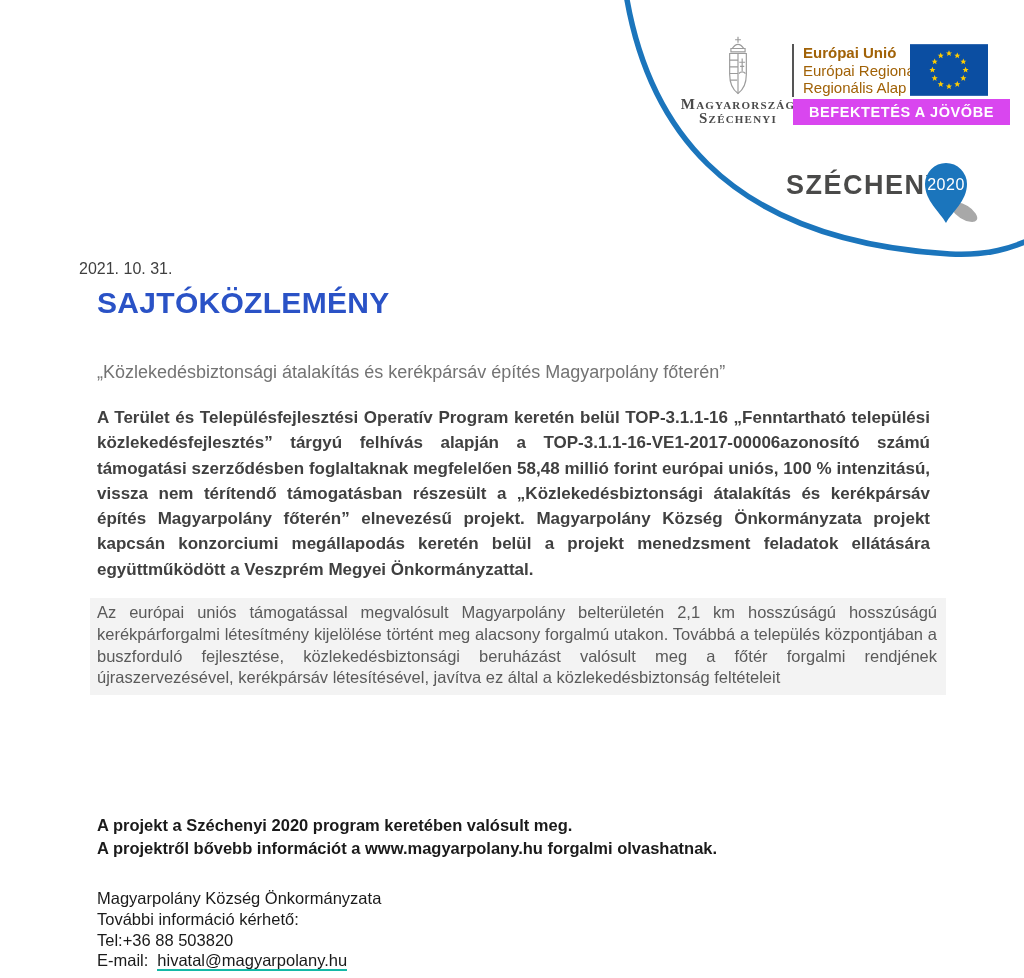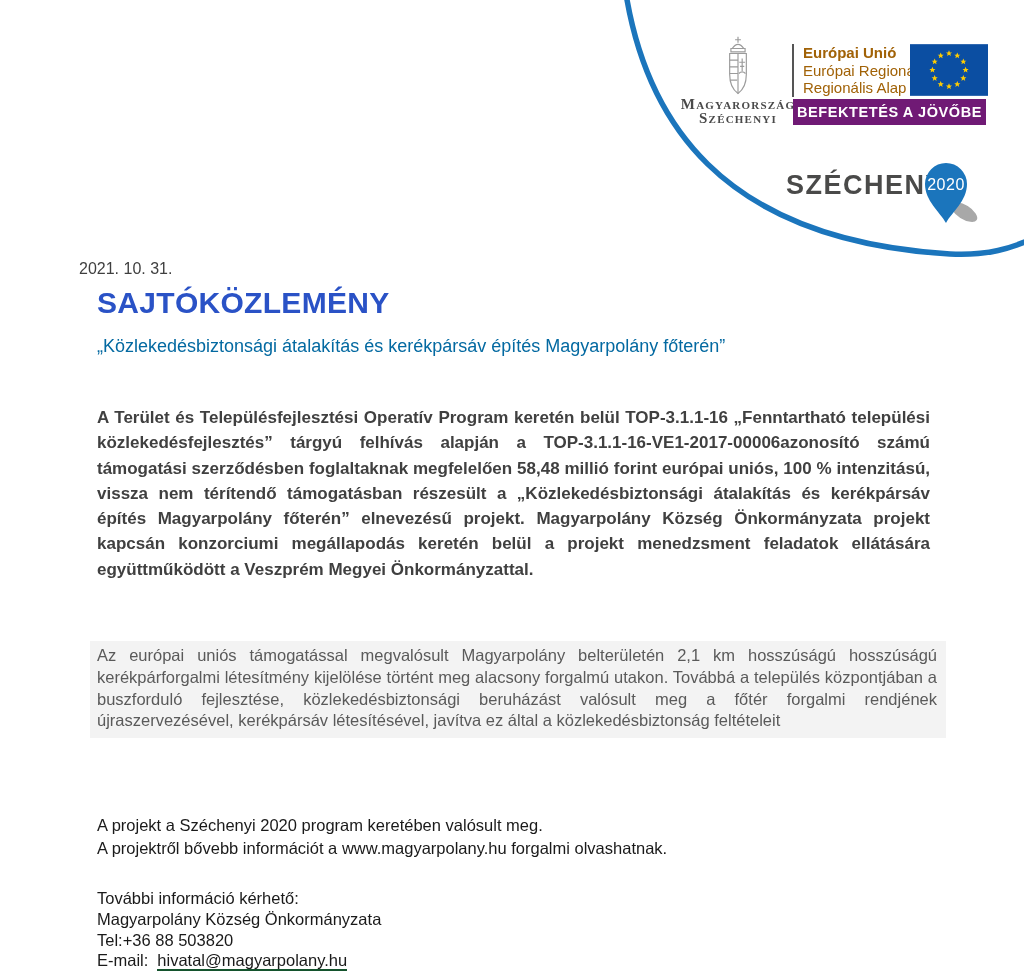--- a/index.html
+++ b/index.html
@@ -11,45 +11,45 @@
 
   
   .coat-svg{position:absolute;left:712px;top:36px;z-index:1;}
   .gov-text{position:absolute;left:660px;top:97px;width:156px;text-align:center;z-index:1;
             font-family:"Liberation Serif", serif;font-variant:small-caps;
             font-size:15px;line-height:14px;letter-spacing:1.2px;color:#4a4a4a;font-weight:bold;}
   .divider{position:absolute;left:792px;top:44px;width:2px;height:53px;background:#555;z-index:1;}
   .eu-text{position:absolute;left:803px;top:44px;z-index:1;font-size:15px;line-height:17.5px;color:#a16207;}
   .eu-text .b{font-weight:bold;}
   .eu-flag{position:absolute;left:910px;top:44px;z-index:1;}
-  .band{position:absolute;left:793px;top:99px;width:193px;height:26px;background:#701a75;z-index:1;
+  .band{position:absolute;left:793px;top:99px;width:217px;height:26px;background:#d946ef;z-index:1;
         display:flex;align-items:center;justify-content:center;color:#fff;font-weight:bold;
         font-size:14.5px;letter-spacing:0.6px;}
   .szechenyi{position:absolute;left:786px;top:170px;z-index:1;font-size:27px;font-weight:bold;
              letter-spacing:1.5px;color:#4a4a49;}
   .pin-svg{position:absolute;left:912px;top:151px;z-index:2;}
   .pin-year{fill:#ffffff;font-family:"Liberation Sans", sans-serif;font-size:16px;letter-spacing:0.5px;}
 
   
   .date{position:absolute;left:79px;top:260px;font-size:16px;color:#3f3f3f;z-index:1;}
   .title{position:absolute;left:97px;top:286px;font-size:30px;font-weight:bold;color:#2a52c6;
          letter-spacing:0.3px;z-index:1;}
-  .subtitle{position:absolute;left:97px;top:336px;font-size:18px;color:#0369a1;z-index:1;text-align:right;}
+  .subtitle{position:absolute;left:97px;top:362px;font-size:18px;color:#737373;z-index:1;text-align:right;}
   .lead{position:absolute;left:97px;top:405px;width:833px;font-size:17px;font-weight:bold;
         color:#404040;line-height:25.3px;text-align:justify;z-index:1;}
   .shaded{position:absolute;left:90px;width:856px;background:#f3f3f3;color:#5a5a5a;
           font-size:16.5px;line-height:21.8px;text-align:justify;
           padding:4px 9px 6px 7px;box-sizing:border-box;z-index:1;}
-  .shade1{top:598px;margin-top:43px;}
+  .shade1{top:598px;}
   .shade2{top:706px;}
   .footer-lines{position:absolute;left:97px;top:814px;font-size:16.5px;color:#1a1a1a;
-                line-height:22.5px;z-index:1;}
+                line-height:22.5px;z-index:1;font-weight:bold;}
   .contact{position:absolute;left:97px;top:888px;font-size:16.5px;color:#1a1a1a;
            line-height:20.8px;z-index:1;}
-  .email-link{border-bottom:2px solid #14532d;margin-left:9px;}
+  .email-link{border-bottom:2px solid #14b8a6;margin-left:9px;}
   .plain{color:inherit;text-decoration:none;}
 </style>
 </head>
 <body>
 
 <div class="page">
 
   <svg class="arc-svg" width="1024" height="978" viewBox="0 0 1024 978" aria-hidden="true">
     <path d="M 626 -6 C 646 115, 716 240, 950 254 C 988 256, 1012 248, 1034 238" fill="none" stroke="#1b75bc" stroke-width="5.5"></path>
   </svg>
@@ -120,21 +120,21 @@
 
 
   <div class="footer-lines">
     <div>A projekt a Széchenyi 2020 program keretében valósult meg.</div>
     <div>
       <span>A projektről bővebb információt a </span><span class="plain">www.magyarpolany.hu</span><span> forgalmi olvashatnak.</span>
     </div>
   </div>
 
   <div class="contact">
+    <div>Magyarpolány Község Önkormányzata</div>
     <div>További információ kérhető:</div>
-    <div>Magyarpolány Község Önkormányzata</div>
     <div>Tel:+36 88 503820</div>
     <div>
       <span>E-mail:</span><span class="email-link">hivatal@magyarpolany.hu</span>
     </div>
   </div>
 
 </div>
 
 </body></html>

